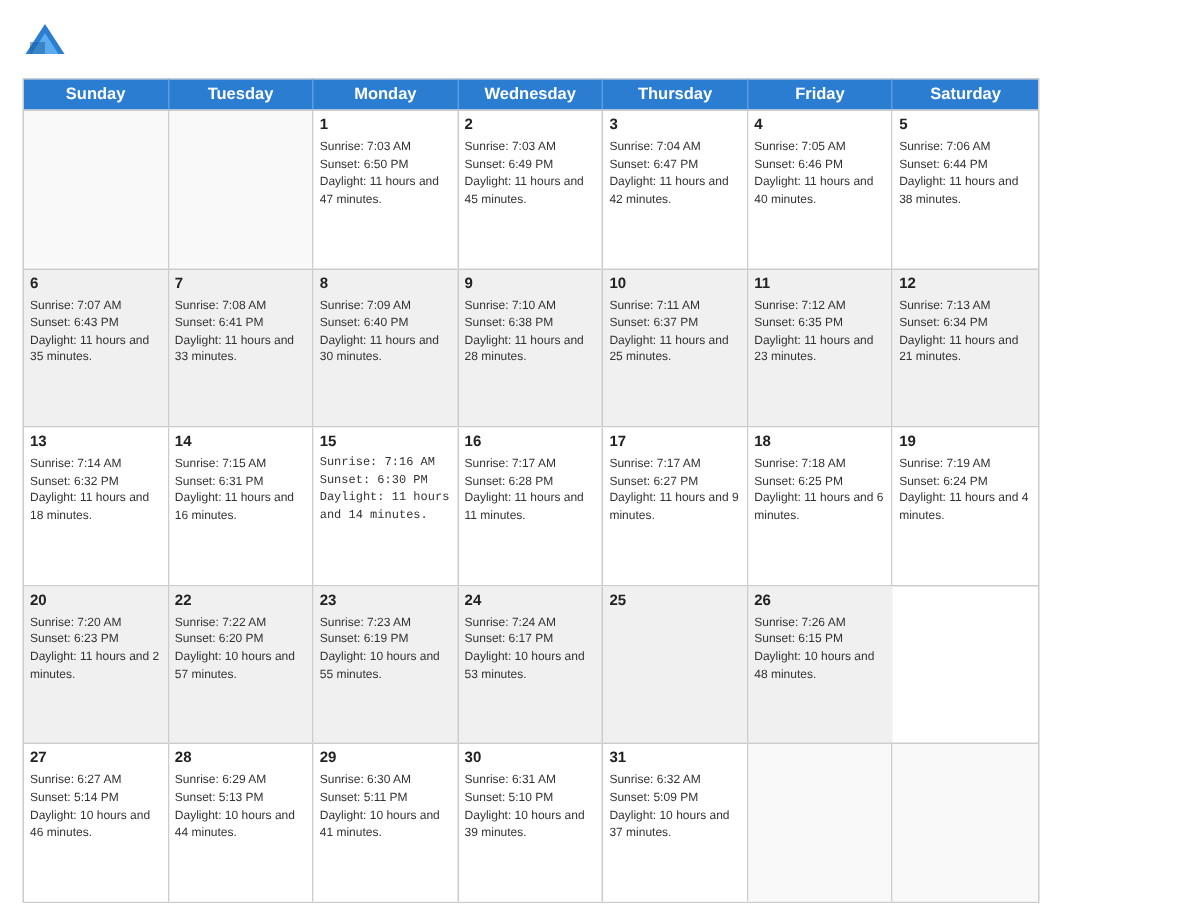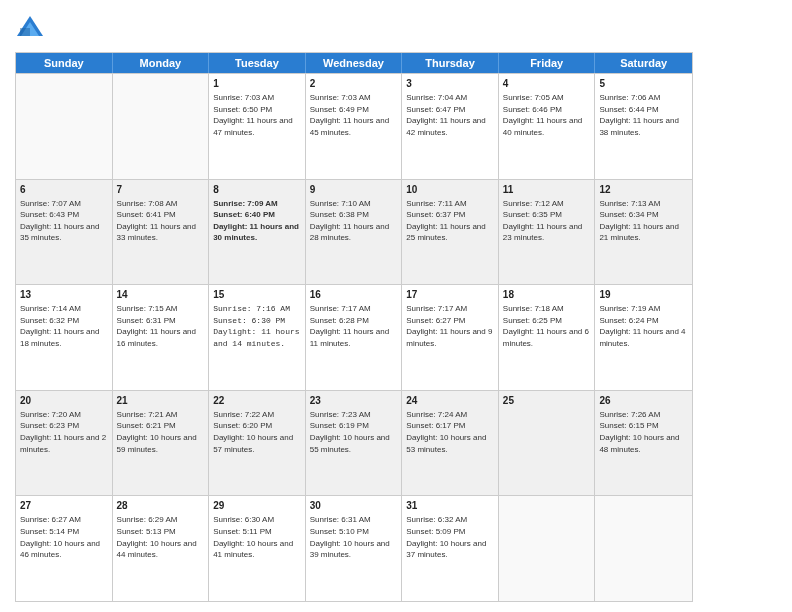--- a/index.html
+++ b/index.html
@@ -136,22 +136,22 @@
     </div>
     <div class="title-block">
       <div class="title-month"></div>
       <div class="title-location"></div>
     </div>
   </div>
 
   <div class="calendar">
     <div class="cal-header-row">
     <div class="cal-header-cell">Sunday</div>
+        <div class="cal-header-cell">Tuesday</div>
         <div class="cal-header-cell">Monday</div>
-        <div class="cal-header-cell">Tuesday</div>
         <div class="cal-header-cell">Wednesday</div>
         <div class="cal-header-cell">Thursday</div>
         <div class="cal-header-cell">Friday</div>
         <div class="cal-header-cell">Saturday</div>
       </div>
     <div class="cal-body">
     <div class="cal-row">
           <div class="cal-cell empty"></div>
           <div class="cal-cell empty"></div>
           <div class="cal-cell">
@@ -193,21 +193,21 @@
 Daylight: 11 hours and 35 minutes.</div>
           </div>
           <div class="cal-cell shaded">
             <span class="day-num">7</span>
             <div class="cell-info" style="white-space: pre-line;">Sunrise: 7:08 AM
 Sunset: 6:41 PM
 Daylight: 11 hours and 33 minutes.</div>
           </div>
           <div class="cal-cell shaded">
             <span class="day-num">8</span>
-            <div class="cell-info" style="white-space: pre-line; font-weight: bold;">Sunrise: 7:09 AM
+            <div class="cell-info" style="white-space: pre-line;">Sunrise: 7:09 AM
 Sunset: 6:40 PM
 Daylight: 11 hours and 30 minutes.</div>
           </div>
           <div class="cal-cell shaded">
             <span class="day-num">9</span>
             <div class="cell-info" style="white-space: pre-line;">Sunrise: 7:10 AM
 Sunset: 6:38 PM
 Daylight: 11 hours and 28 minutes.</div>
           </div>
           <div class="cal-cell shaded">
@@ -272,26 +272,20 @@
 Sunset: 6:24 PM
 Daylight: 11 hours and 4 minutes.</div>
           </div>
         </div>
         <div class="cal-row">
           <div class="cal-cell shaded">
             <span class="day-num">20</span>
             <div class="cell-info" style="white-space: pre-line;">Sunrise: 7:20 AM
 Sunset: 6:23 PM
 Daylight: 11 hours and 2 minutes.</div>
-          </div>
-          <div class="cal-cell shaded">
-            <span class="day-num">21</span>
-            <div class="cell-info" style="white-space: pre-line;">Sunrise: 7:21 AM
-Sunset: 6:21 PM
-Daylight: 10 hours and 59 minutes.</div>
           </div>
           <div class="cal-cell shaded">
             <span class="day-num">22</span>
             <div class="cell-info" style="white-space: pre-line;">Sunrise: 7:22 AM
 Sunset: 6:20 PM
 Daylight: 10 hours and 57 minutes.</div>
           </div>
           <div class="cal-cell shaded">
             <span class="day-num">23</span>
             <div class="cell-info" style="white-space: pre-line;">Sunrise: 7:23 AM

